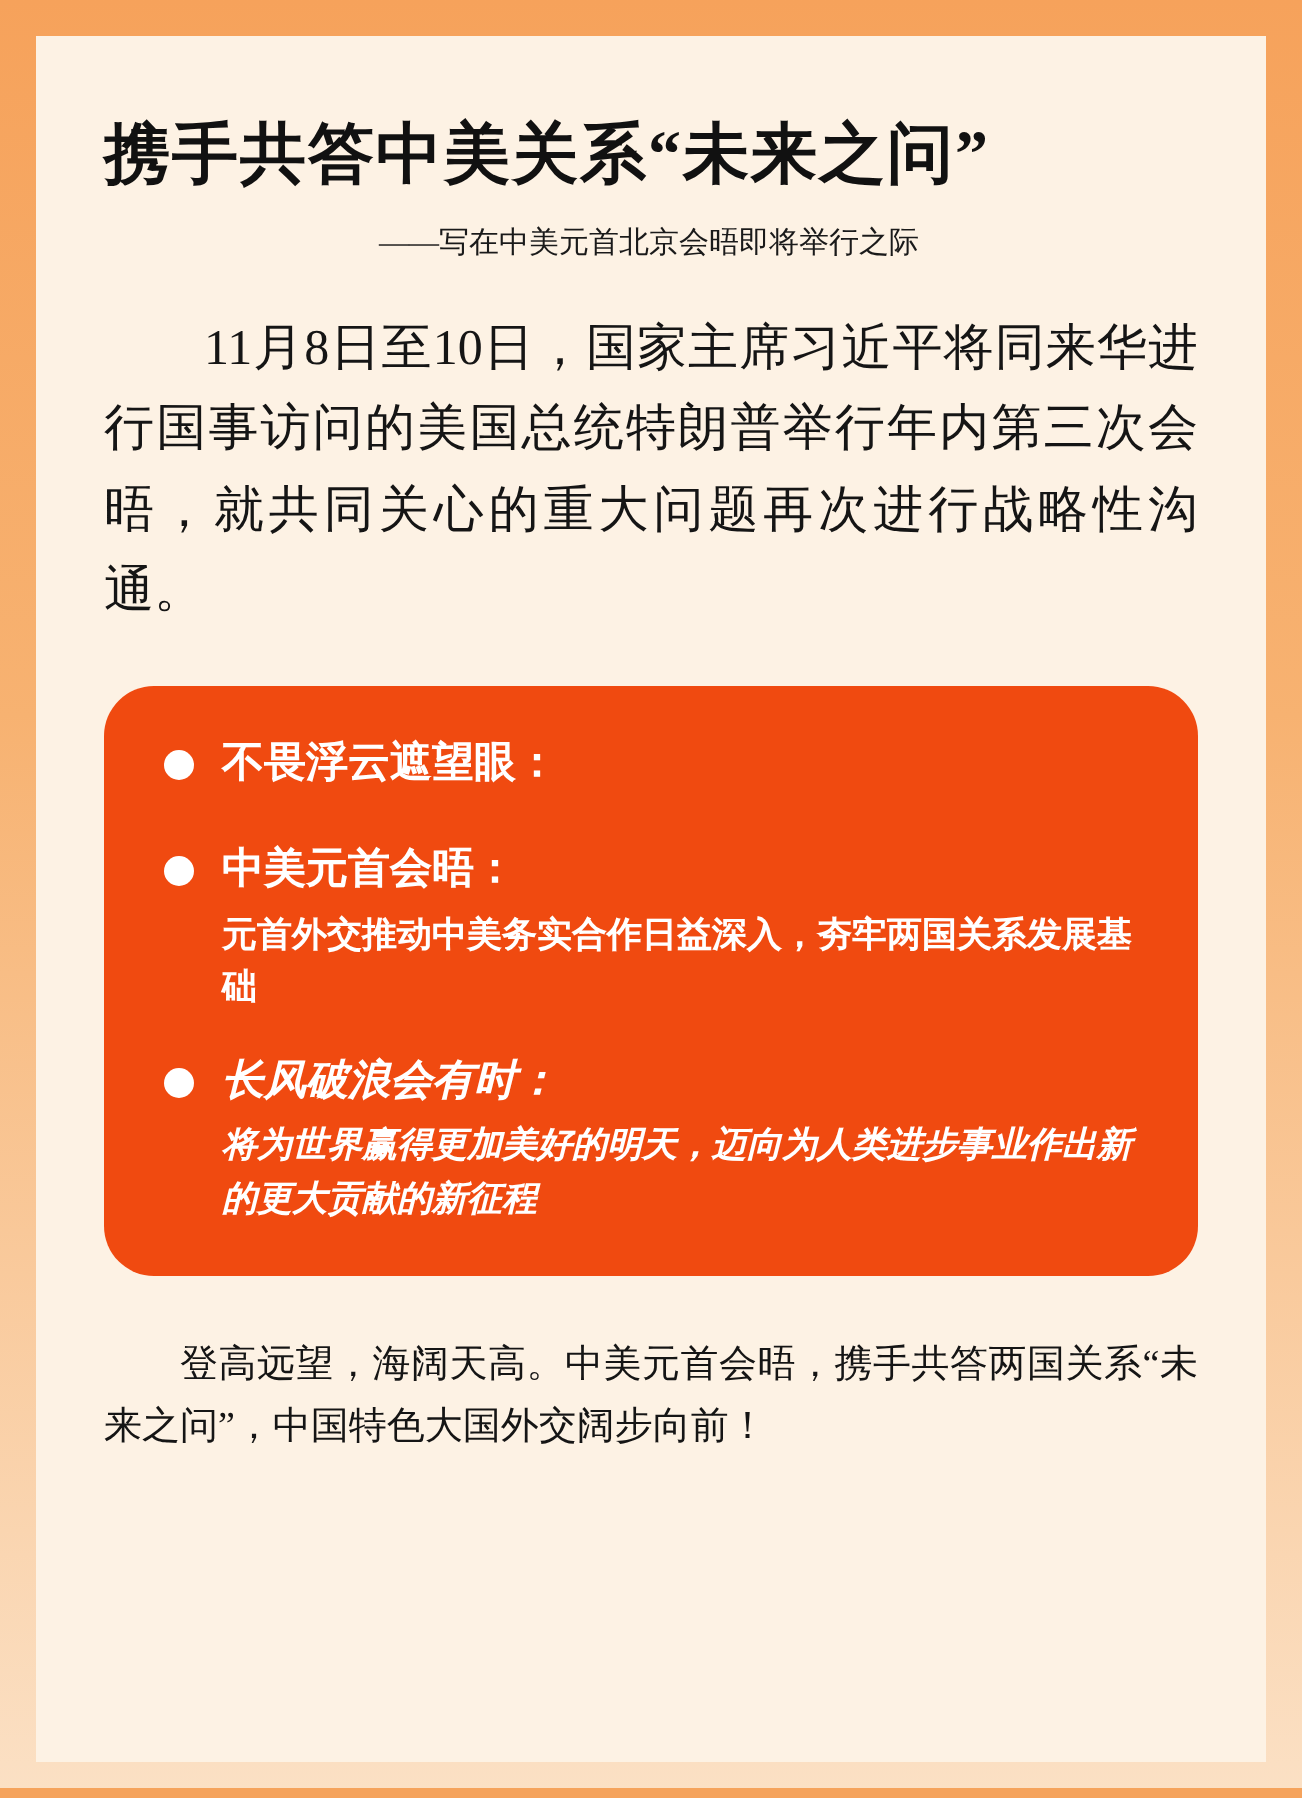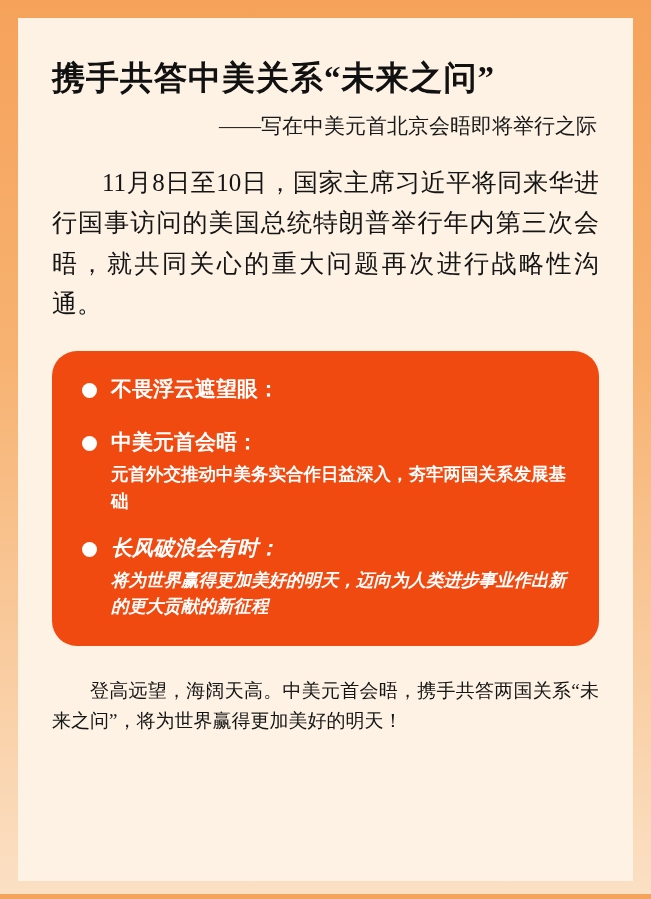--- a/index.html
+++ b/index.html
@@ -34,23 +34,23 @@
     font-size: 33px;
     font-weight: bold;
     color: #111111;
     letter-spacing: 1px;
     text-align: left;
     line-height: 1.25;
     margin: 0 0 14px 0;
     font-family: "Liberation Serif", serif;
   }
   .subtitle {
-    font-size: 21px;
+    font-size: 15px;
     color: #1a1a1a;
-    text-align: right;
+    text-align: center;
     margin: 0 2px 22px 0;
     line-height: 1.3;
   }
   .para {
     font-size: 25px;
     color: #151515;
     line-height: 1.62;
     text-align: justify;
     text-indent: 2em;
     margin: 0 0 2px 0;
@@ -135,16 +135,16 @@
       <div class="hl-item">
         <span class="bullet"></span>
         <div class="hl-text">
           <div class="hl-head">长风破浪会有时：</div>
           <div class="hl-body">将为世界赢得更加美好的明天，迈向为人类进步事业作出新的更大贡献的新征程</div>
         </div>
       </div>
 
     </div>
 
-    <p class="closing">登高远望，海阔天高。中美元首会晤，携手共答两国关系“未来之问”，将为世界赢得更加美好的明天！</p>
+    <p class="closing">登高远望，海阔天高。中美元首会晤，携手共答两国关系“未来之问”，中国特色大国外交阔步向前！</p>
 
   </div>
 </div>
 
 </body></html>

